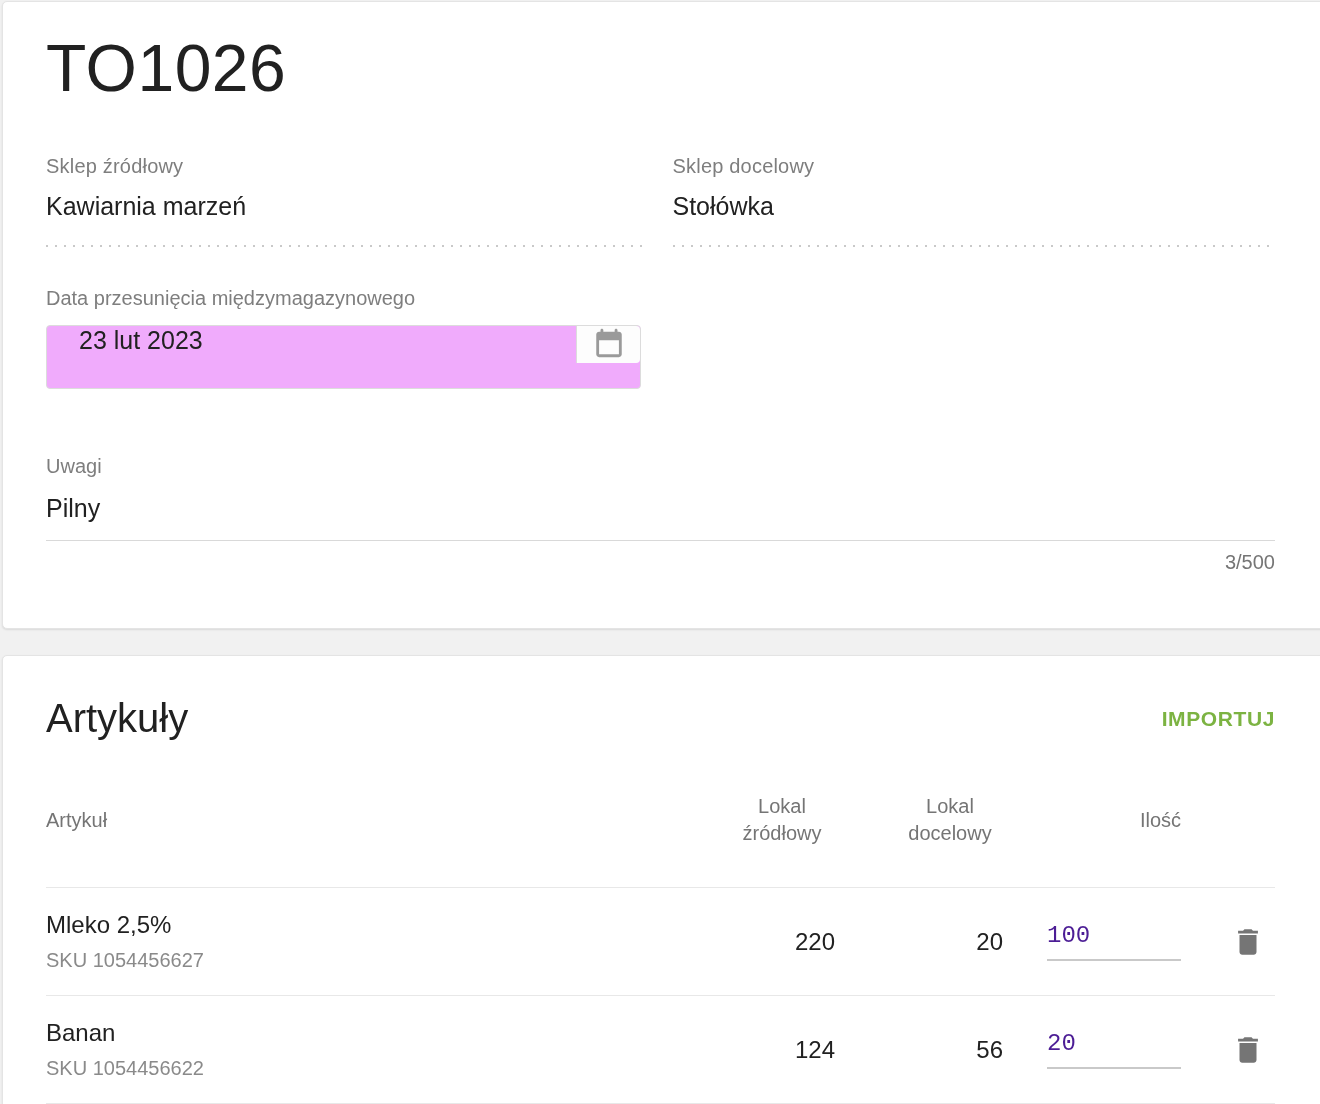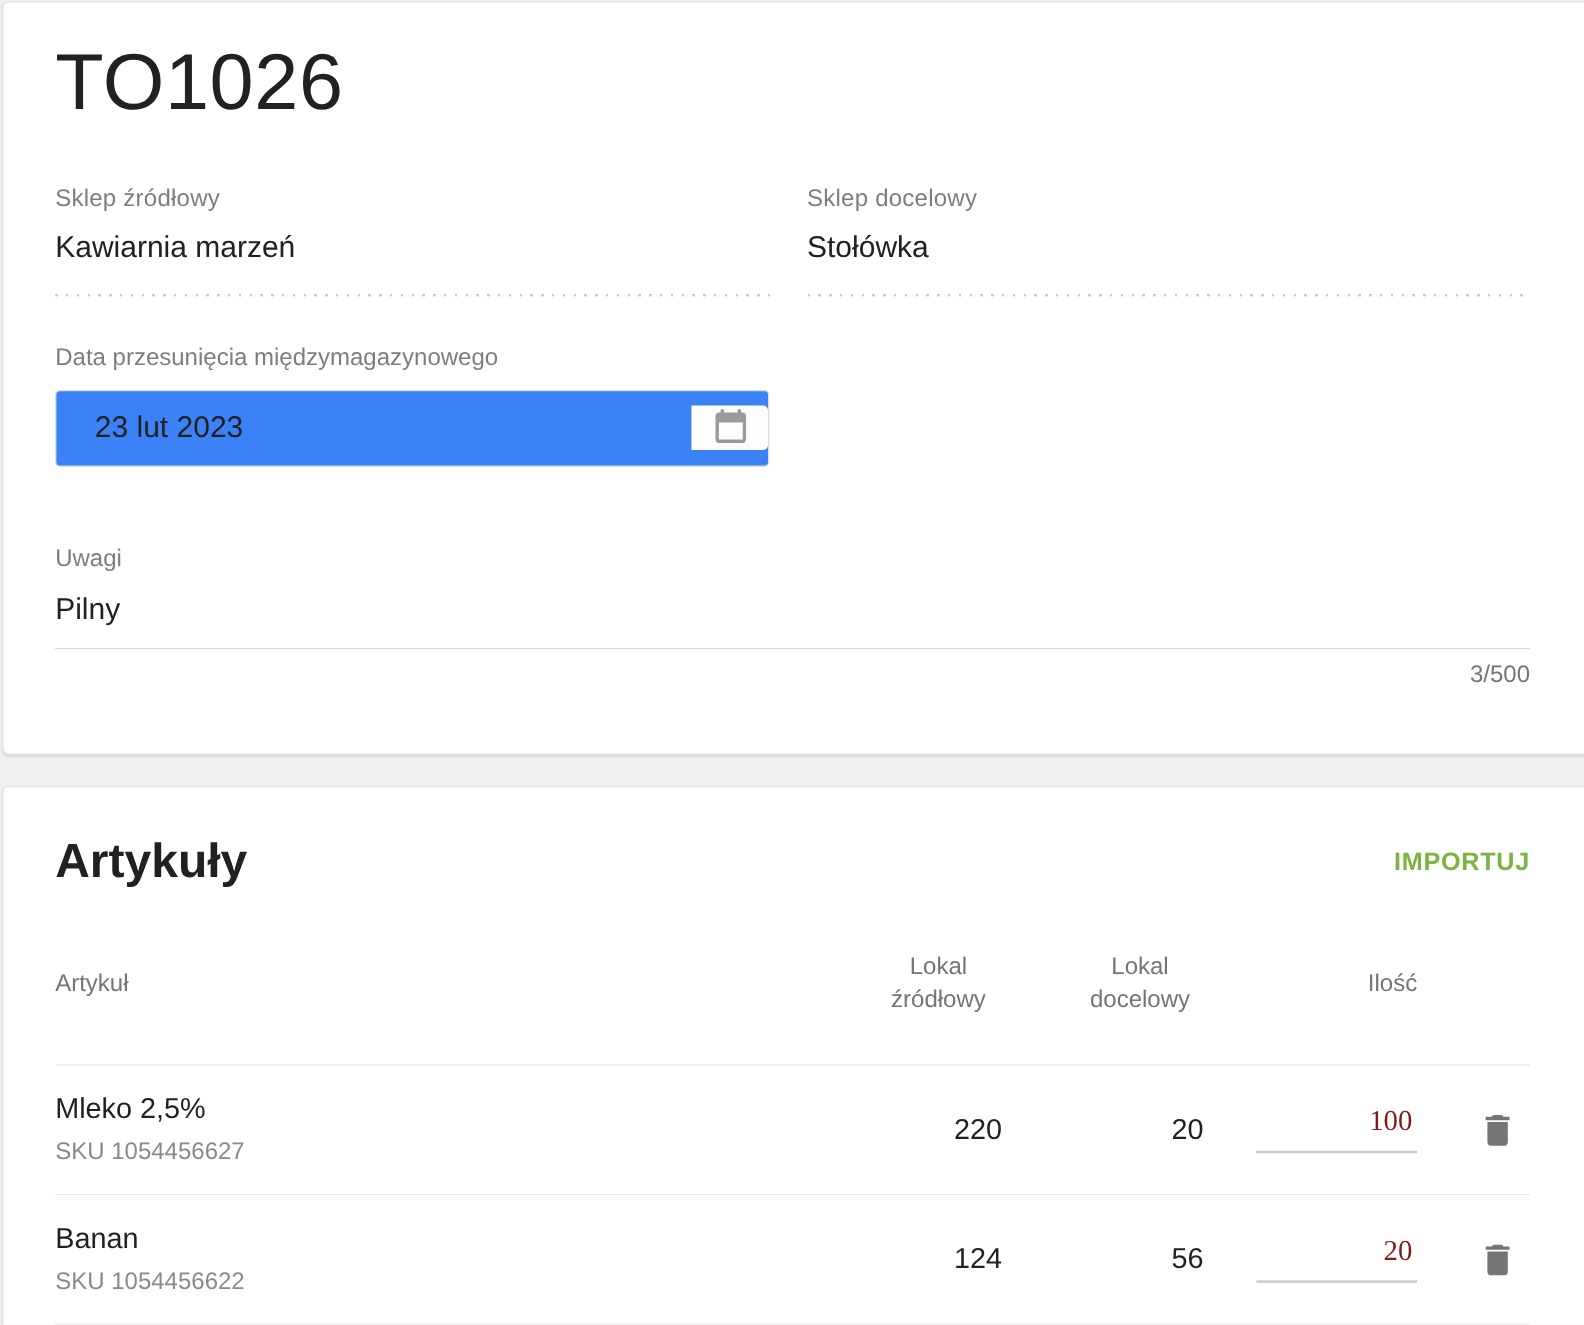--- a/index.html
+++ b/index.html
@@ -57,22 +57,22 @@
   }
 
   .date-label { margin-top: 40px; font-size: 20px; color: #7e7e7e; }
   .date-box {
     margin-top: 15px;
     width: 595px;
     height: 64px;
     border: 1px solid #dcdcdc;
     border-radius: 4px;
     display: flex;
-    align-items: center;
-    background: #3b82f6;
+    align-items: flex-start;
+    background: #f0abfc;
   }
   .date-input {
     flex: 1;
     border: none;
     outline: none;
     background: transparent;
     padding: 0 0 0 32px;
     font-family: inherit;
     font-size: 25px;
     color: #212121;
@@ -111,21 +111,21 @@
     color: #757575;
   }
 
   
   .section-header {
     padding-top: 40px;
     display: flex;
     align-items: center;
     justify-content: space-between;
   }
-  .section-title { font-size: 40px; font-weight: 700; color: #212121; }
+  .section-title { font-size: 40px; font-weight: 400; color: #212121; }
   .import-btn {
     border: none;
     background: transparent;
     font-family: inherit;
     font-size: 21px;
     font-weight: 700;
     letter-spacing: 0.6px;
     color: #7CB342;
     cursor: pointer;
     padding: 8px 0;
@@ -158,24 +158,24 @@
   .item-sku  { font-size: 20px; color: #8a8a8a; margin-top: 10px; }
   .num-cell  { font-size: 24px; color: #212121; }
   .qty-input {
     display: block;
     width: 134px;
     margin-left: auto;
     border: none;
     border-bottom: 2px solid #c9c9c9;
     outline: none;
     background: transparent;
-    font-family: Liberation Serif, serif;
+    font-family: Liberation Mono, monospace;
     font-size: 24px;
-    color: #7f1d1d;
-    text-align: right;
+    color: #4c1d95;
+    text-align: left;
     padding: 0 4px 10px 0;
   }
   .icon-btn {
     border: none;
     background: transparent;
     cursor: pointer;
     padding: 4px;
     line-height: 0;
   }
 </style>

